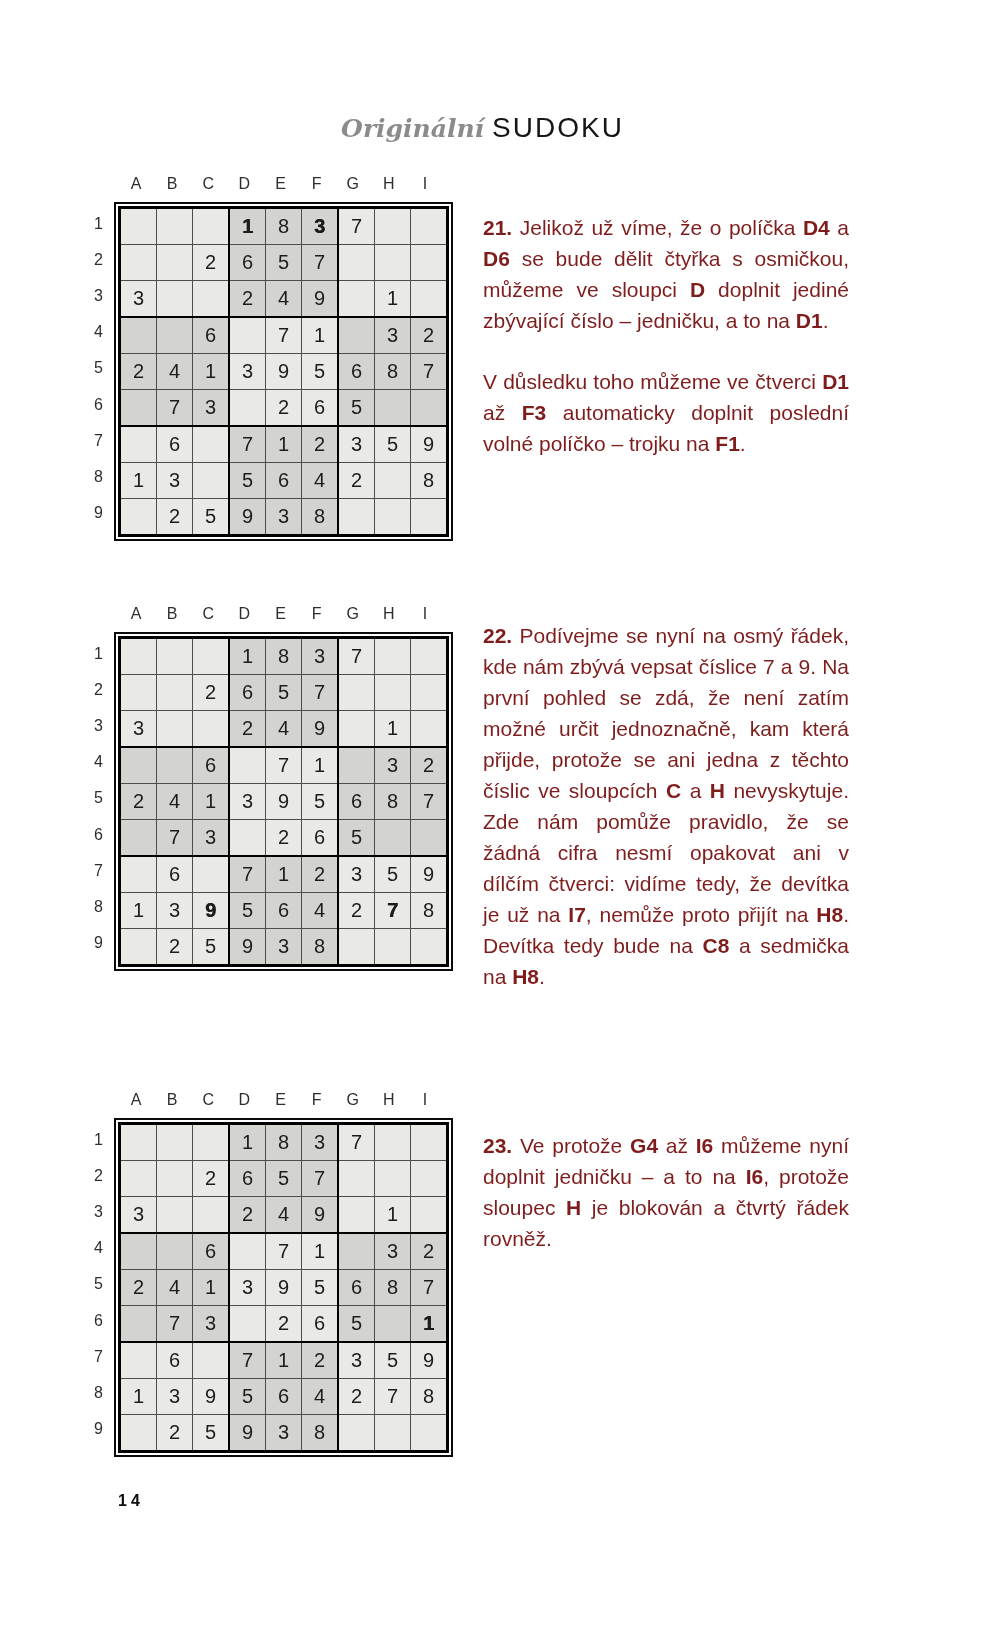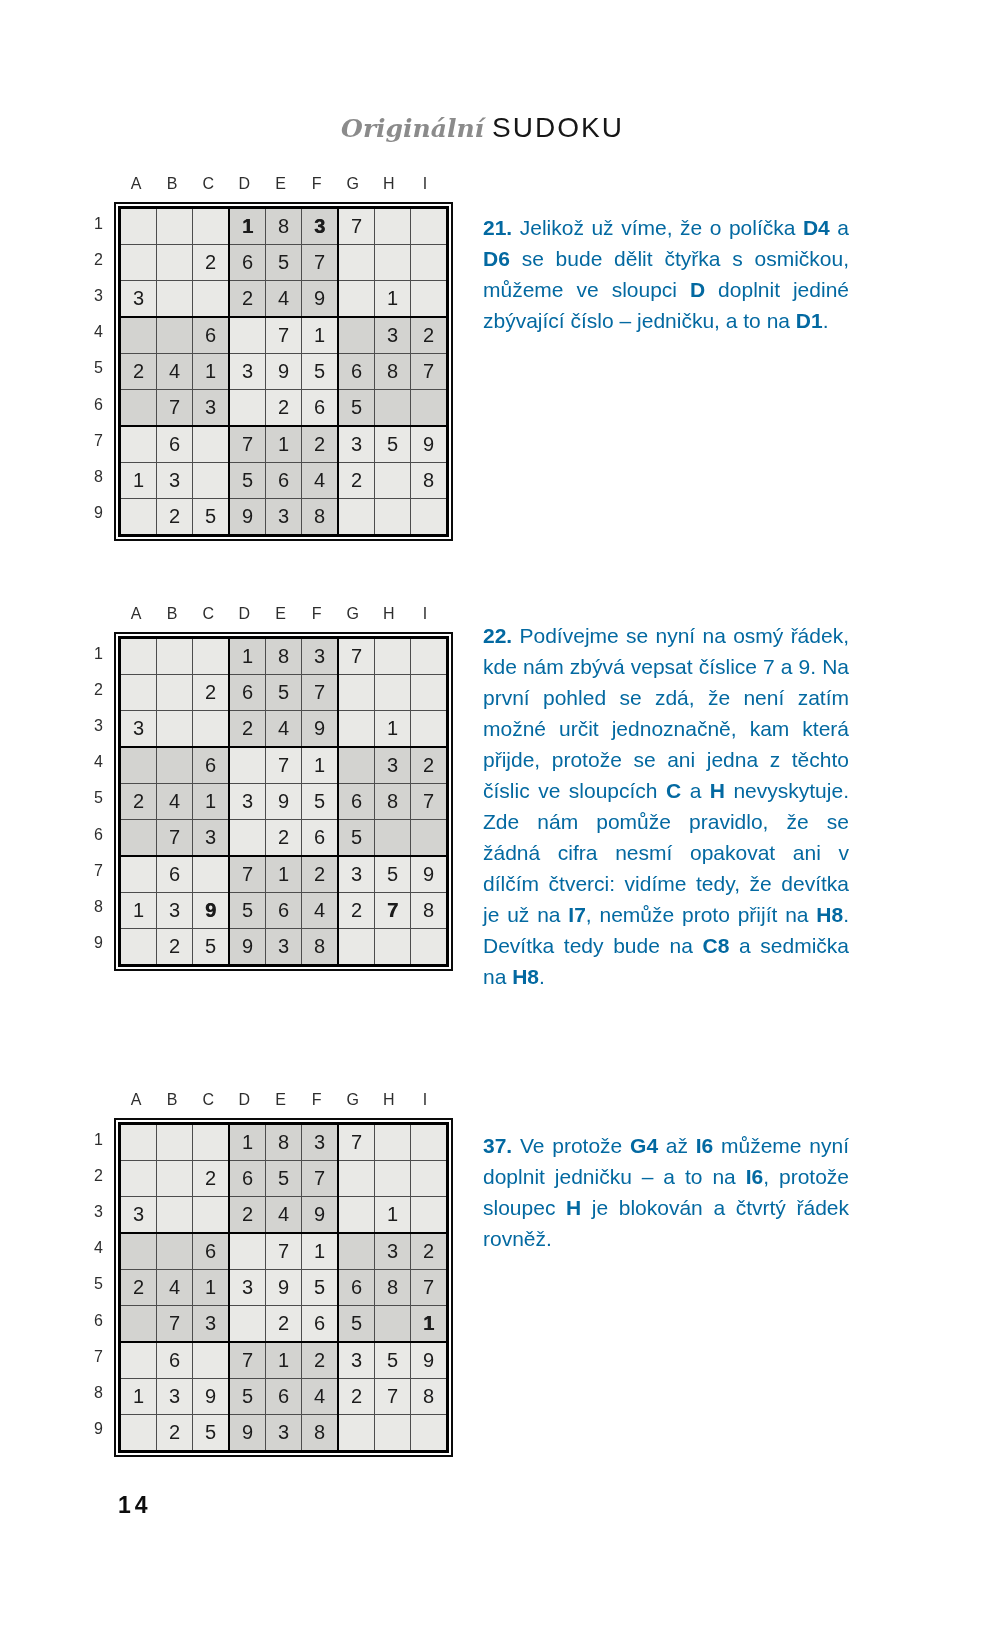--- a/index.html
+++ b/index.html
@@ -36,25 +36,25 @@
   .box.light .cell { background:#e9e9e6; }
   .box.dark  .cell { background:#d3d3d0; }
   .cell {
     display:flex; align-items:center; justify-content:center;
     font-size:20px; color:#1c1c1c;
   }
   .cell.new-digit { font-weight:bold; text-shadow:0.6px 0 #1c1c1c; }
   
   .text-col { position:absolute; left:483px; width:366px; }
   .body-text {
-    margin:0 0 30px 0; font-size:21px; line-height:31px; text-align:justify; color:#0369a1;
+    margin:0 0 30px 0; font-size:21px; line-height:31px; text-align:justify; color:#7f1d1d;
   }
   .body-text .ref { font-weight:bold; }
   
-  .page-number { position:absolute; left:118px; top:1492px; font-size:23px; font-weight:bold; letter-spacing:4px; }
+  .page-number { position:absolute; left:118px; top:1492px; font-size:16px; font-weight:bold; letter-spacing:4px; }
 </style>
 </head>
 <body>
 
 <div class="page">
 
   <div class="header">
     <span class="title-italic">Originální</span><span class="title-rest">SUDOKU</span>
   </div>
 
@@ -178,20 +178,21 @@
           <div class="cell"></div>
           <div class="cell">8</div>
           <div class="cell"></div>
           <div class="cell"></div>
           <div class="cell"></div>
         </div>
       </div>
   </div>
   <div class="text-col" style="top:212px">
       <p class="body-text"><span class="ref">21.</span><span> Jelikož už víme, že o políčka </span><span class="ref">D4</span><span> a </span><span class="ref">D6</span><span> se bude dělit čtyřka s osmičkou, můžeme ve sloupci </span><span class="ref">D</span><span> doplnit jediné zbývající číslo – jedničku, a to na </span><span class="ref">D1</span><span>.</span></p>
+      <p class="body-text"><span>V důsledku toho můžeme ve čtverci </span><span class="ref">D1</span><span> až </span><span class="ref">F3</span><span> automaticky doplnit poslední volné políčko – trojku na </span><span class="ref">F1</span><span>.</span></p>
     </div>
 
   <div class="board-wrap" style="top:605px">
     <div class="col-labels">
         <span>A</span>
         <span>B</span>
         <span>C</span>
         <span>D</span>
         <span>E</span>
         <span>F</span>
@@ -435,18 +436,18 @@
           <div class="cell">2</div>
           <div class="cell">7</div>
           <div class="cell">8</div>
           <div class="cell"></div>
           <div class="cell"></div>
           <div class="cell"></div>
         </div>
       </div>
   </div>
   <div class="text-col" style="top:1130px">
-      <p class="body-text"><span class="ref">37.</span><span> Ve protože </span><span class="ref">G4</span><span> až </span><span class="ref">I6</span><span> můžeme nyní doplnit jedničku – a to na </span><span class="ref">I6</span><span>, protože sloupec </span><span class="ref">H</span><span> je blokován a čtvrtý řádek rovněž.</span></p>
+      <p class="body-text"><span class="ref">23.</span><span> Ve protože </span><span class="ref">G4</span><span> až </span><span class="ref">I6</span><span> můžeme nyní doplnit jedničku – a to na </span><span class="ref">I6</span><span>, protože sloupec </span><span class="ref">H</span><span> je blokován a čtvrtý řádek rovněž.</span></p>
     </div>
 
   <div class="page-number">14</div>
 
 </div>
 
 </body></html>

